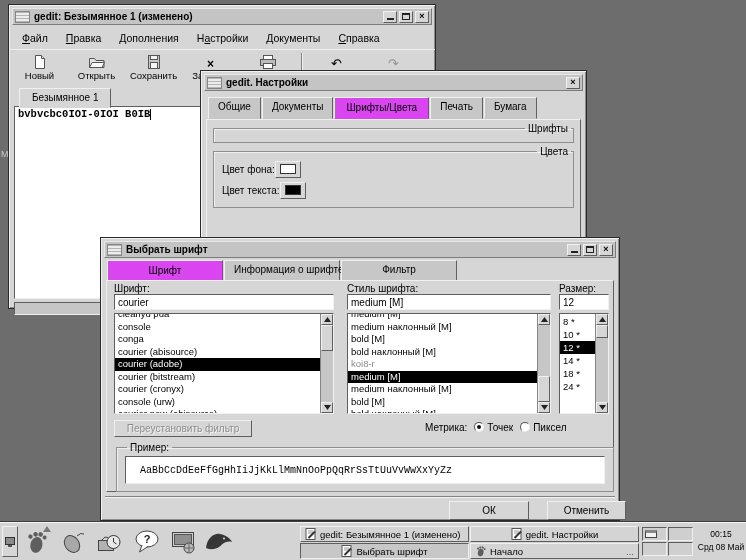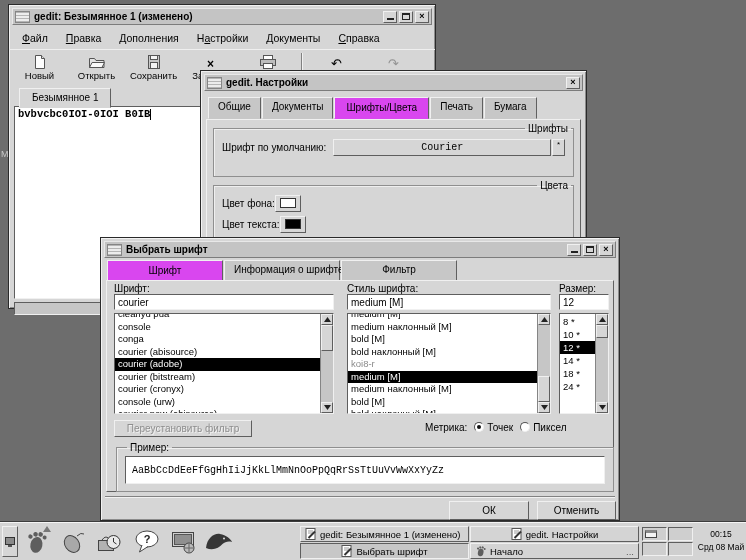--- a/index.html
+++ b/index.html
@@ -110,26 +110,26 @@
   .reset { left:7px; top:139px; width:138px; height:17px; }
   .metric { left:318px; top:139px; display:flex; align-items:center; gap:7px; height:14px; }
   .radio { width:10px; height:10px; border-radius:50%; background:#fff; flex:none;
            border:1px solid; border-color:#555 #eee #eee #555; position:relative; display:inline-block; }
   .radio.on::after { content:""; position:absolute; left:2px; top:2px; width:4px; height:4px;
                      border-radius:50%; background:#111; }
   .ropt { display:flex; align-items:center; gap:3px; }
   .preview { left:3px; top:158px; width:498px; height:50px; margin:0; }
   .sample { margin:1px 2px; height:28px; background:#fff;
             border:1px solid; border-color:#5e5e5e #f0f0f0 #f0f0f0 #5e5e5e;
-            display:flex; align-items:center; padding-left:6px;
+            display:flex; align-items:center; padding-left:14px;
             font-family:"Liberation Mono",monospace; font-size:10px; white-space:nowrap; overflow:hidden; }
   .fd-sep { position:absolute; left:4px; top:258px; width:510px; height:2px;
             border-top:1px solid #828282; border-bottom:1px solid #f2f2f2; }
   .fd-ok { position:absolute; left:348px; top:263px; width:80px; height:19px; }
-  .fd-cancel { position:absolute; left:436px; top:263px; width:79px; height:19px; }
+  .fd-cancel { position:absolute; left:446px; top:263px; width:79px; height:19px; }
 
   
   .taskbar { position:absolute; left:0; top:522px; width:746px; height:38px; background:#d4d4d4;
              border-top:1px solid #f4f4f4; box-shadow:0 -1px 0 #3c3c3c; z-index:5; }
   .taskbar > * { position:absolute; }
   .hidebtn { left:2px; top:3px; width:16px; height:31px; display:flex; align-items:center; justify-content:center; }
   .launch { top:5px; width:30px; height:28px; display:flex; align-items:center; justify-content:center; }
   .l-foot { left:22px; } .l-mouse { left:58px; } .l-tool { left:94px; }
   .l-help { left:132px; } .l-cc { left:168px; } .l-moz { left:204px; }
   .foot-mark { position:absolute; right:1px; top:-2px; width:0; height:0;
@@ -250,29 +250,20 @@
   <div class="tabs set-tabs">
     <span class="tabx">Общие</span>
     <span class="tabx">Документы</span>
     <span class="tabx active">Шрифты/Цвета</span>
     <span class="tabx">Печать</span>
     <span class="tabx">Бумага</span>
   </div>
   <div class="page set-page">
     <fieldset class="grp">
       <legend>Шрифты</legend>
-      <div class="frow">
-        <span>Шрифт по умолчанию:</span>
-        <span class="combo-wrap">
-          <span class="combo-main raised">Courier</span>
-          <span class="combo-side raised">
-              <span>*</span>
-            </span>
-        </span>
-      </div>
     </fieldset>
     <fieldset class="grp">
       <legend>Цвета</legend>
       <div class="crow">
         <span>Цвет фона:</span>
         <span class="swatch raised">
             <span class="swatch-in" style="display: block; background: rgb(255, 255, 255);"></span>
           </span>
       </div>
       <div class="crow">

